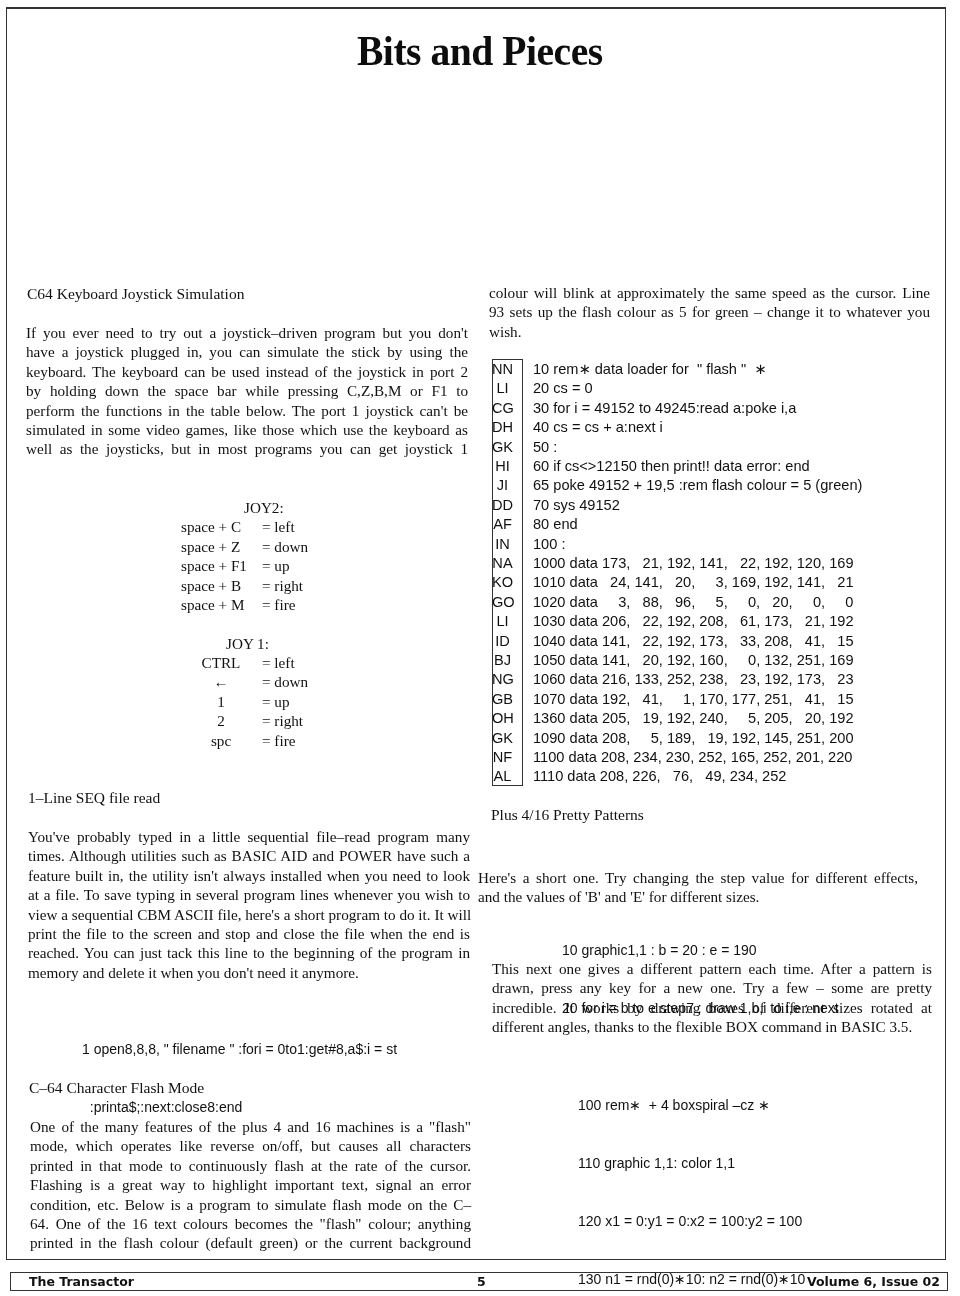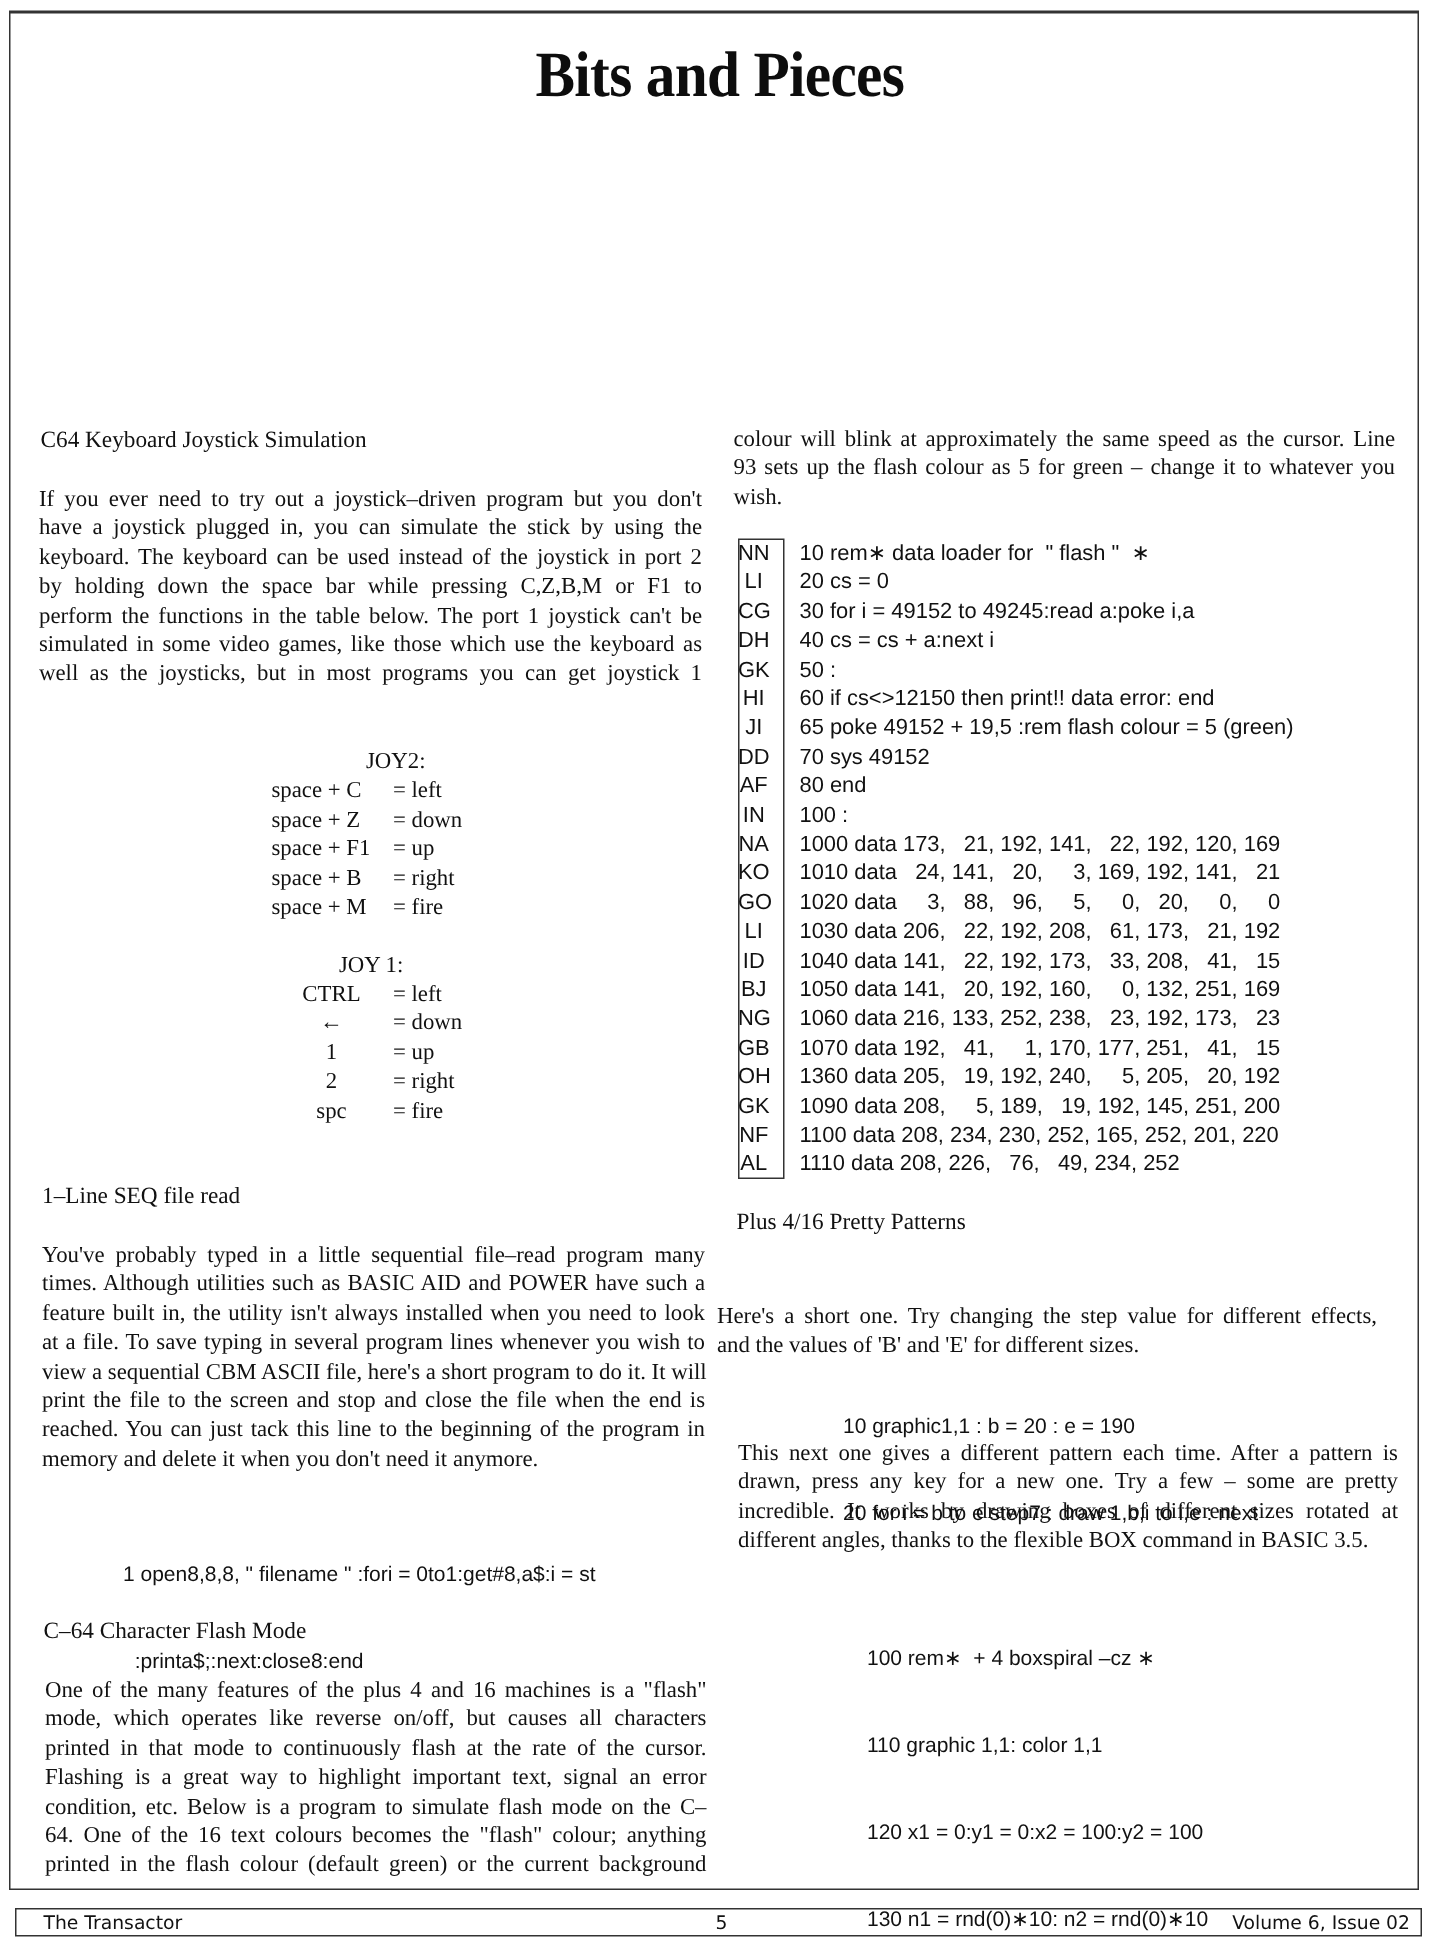--- a/index.html
+++ b/index.html
@@ -124,21 +124,21 @@
     top: 1272px;
     width: 938px;
     height: 19px;
     border: 1.4px solid #333;
     box-sizing: border-box;
   }
   .footer-text {
     position: absolute;
     top: 1273px;
     font-family: "DejaVu Sans", "Liberation Sans", sans-serif;
-    font-weight: normal;
+    font-weight: bold;
     font-size: 12.5px;
     line-height: 17px;
     white-space: nowrap;
   }
   .footer-left { left: 29px; }
   .footer-center { left: 477px; }
   .footer-right { right: 20px; }
 </style>
 </head>
 <body>

